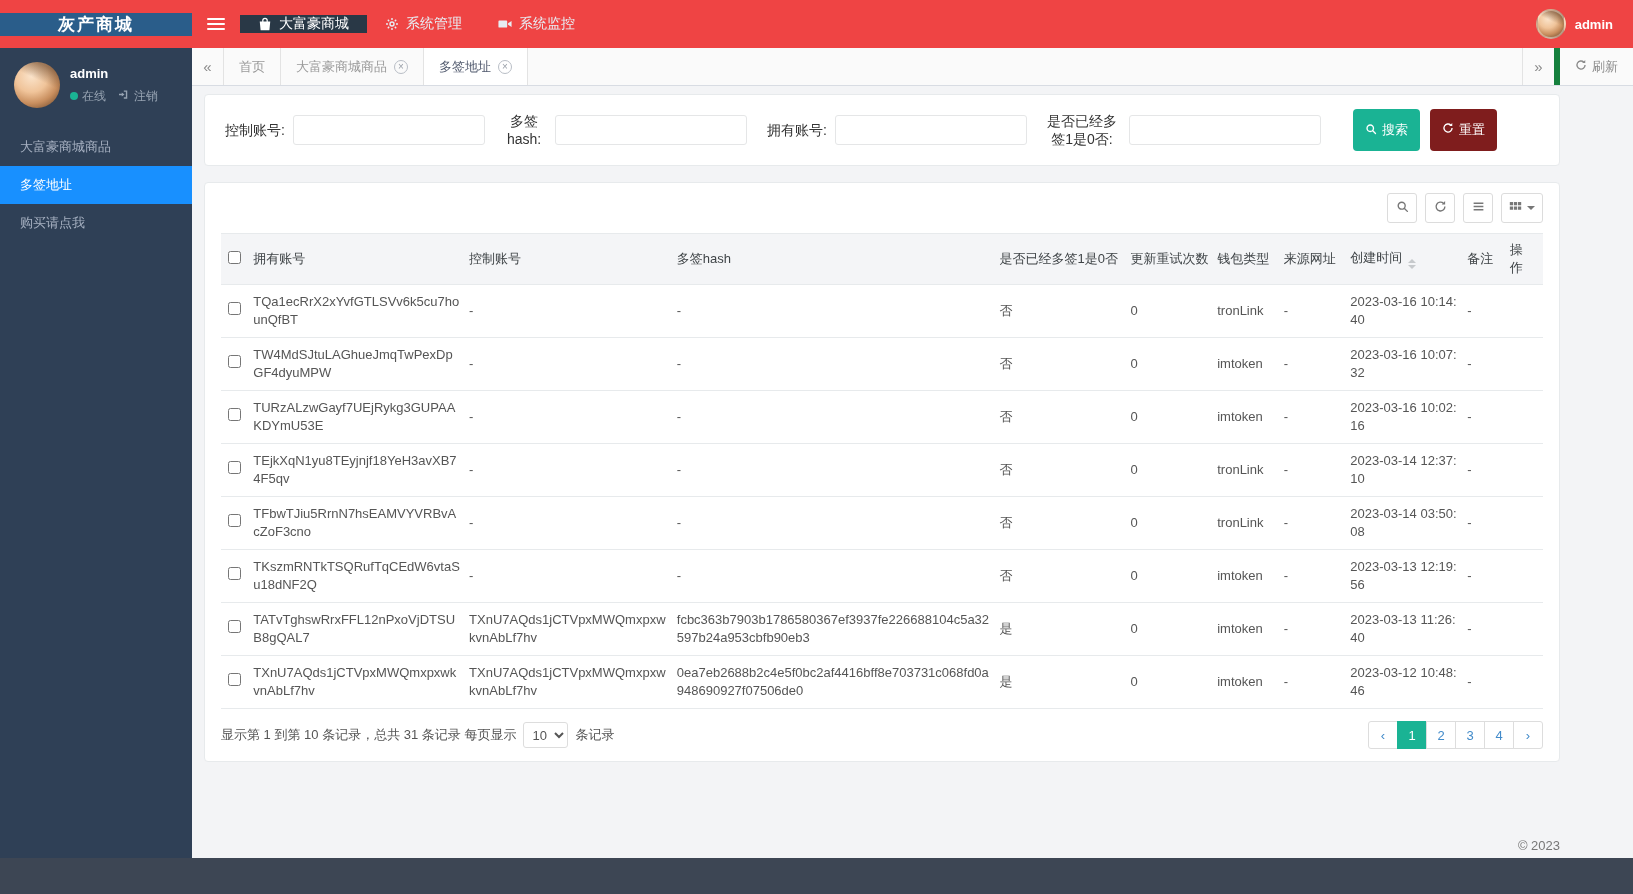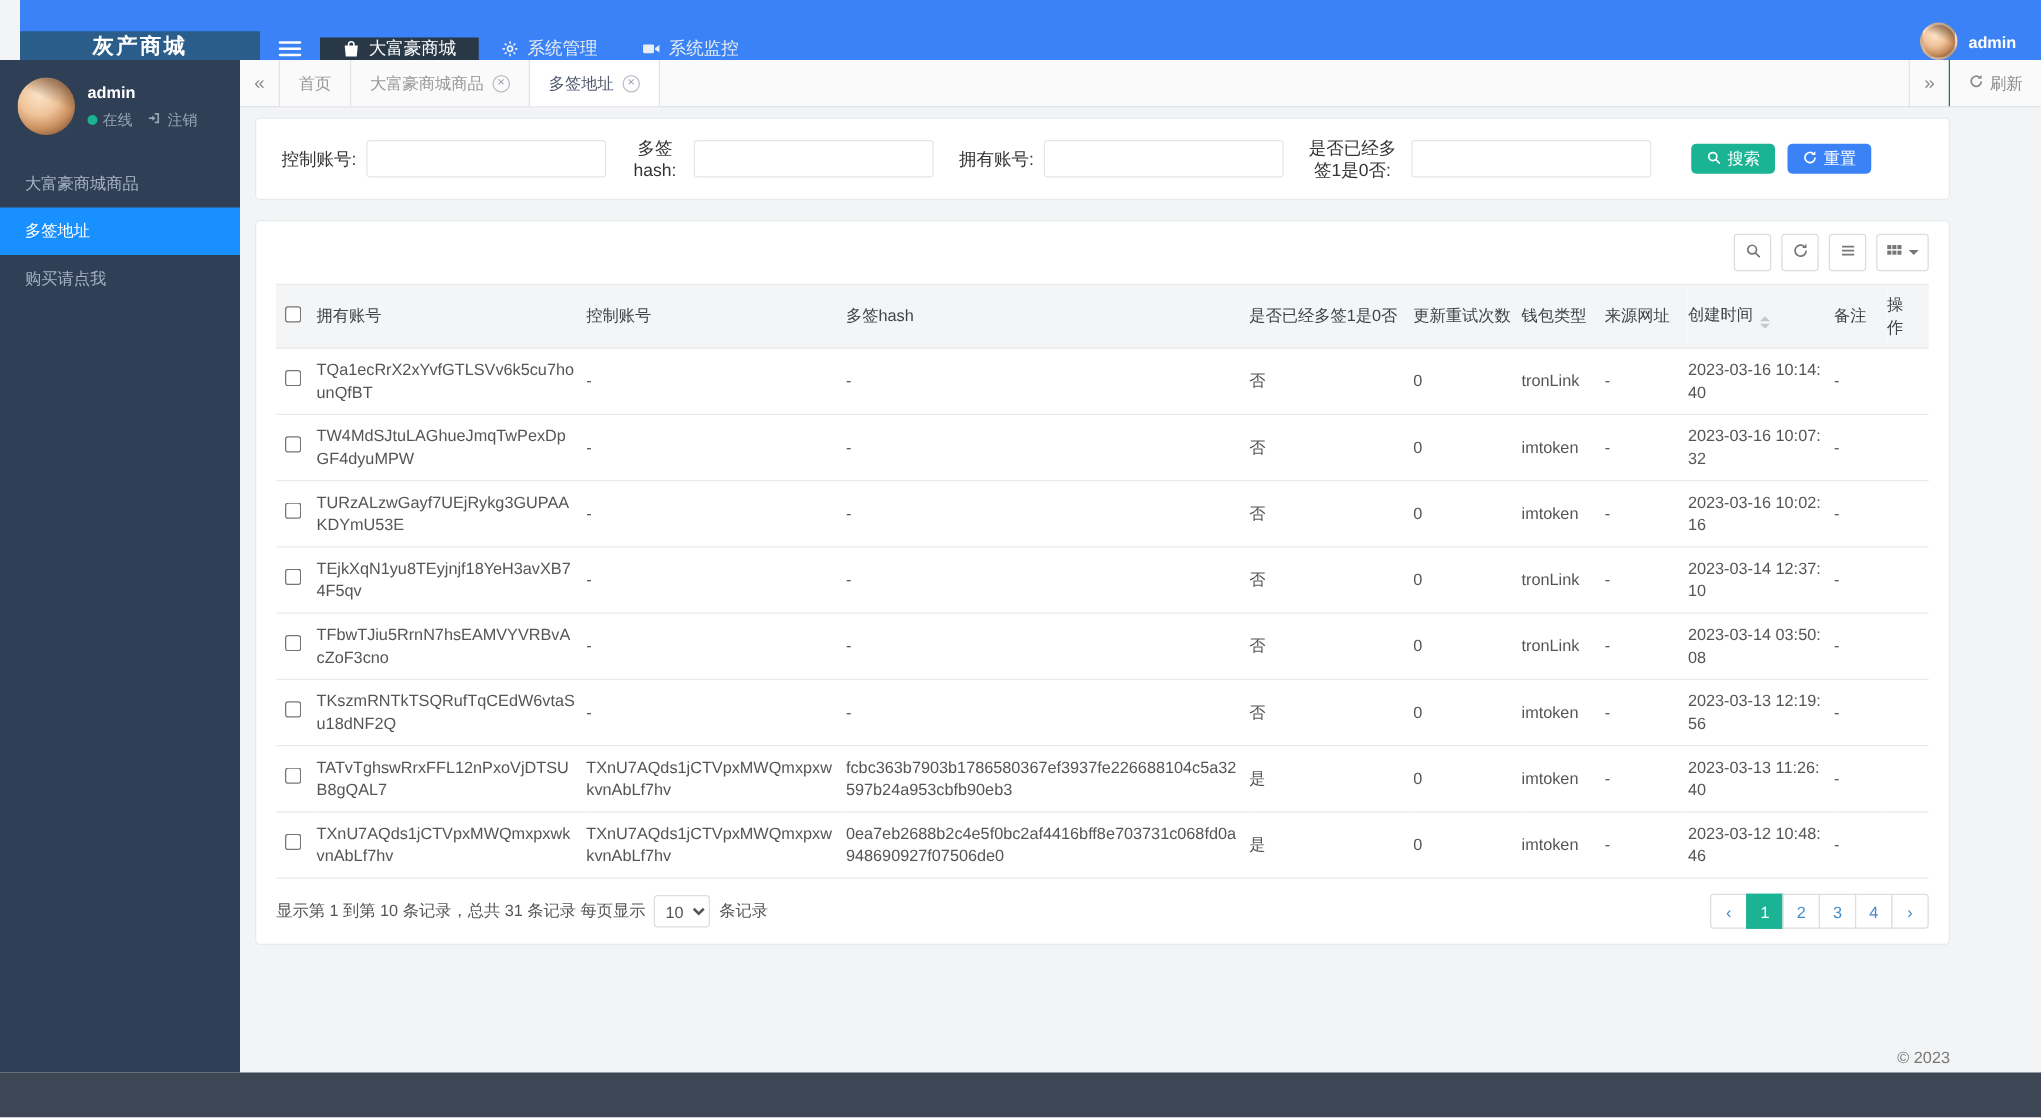--- a/index.html
+++ b/index.html
@@ -1,21 +1,21 @@
 <!DOCTYPE html>
 <html><head>
 <meta charset="utf-8">
 <style>
   * { margin:0; padding:0; box-sizing:border-box; }
   html,body { width:1633px; height:894px; }
   body { font-family:"Liberation Sans","DejaVu Sans",sans-serif; font-size:14px; color:#555; background:#f3f4f6; overflow:hidden; }
   .app { width:1633px; height:894px; display:flex; flex-direction:column; }
 
   
-  .topbar { flex:0 0 48px; background:#3b82f6; display:flex; align-items:flex-end; color:#fff;margin-left:16px; }
+  .topbar { flex:0 0 48px; background:#ef4444; display:flex; align-items:center; color:#fff; }
   .logo { width:192px; flex:0 0 192px; background:#2a5d8a; display:flex; align-items:center; justify-content:center; font-size:17px; font-weight:bold; letter-spacing:2px; cursor:pointer; }
   .hamburger { width:48px; display:flex; align-items:center; justify-content:center; cursor:pointer; }
   .bars span { display:block; width:18px; height:2px; background:#fff; margin:3px 0; border-radius:1px; }
   .topnav { display:flex; align-items:stretch; }
   .topnav-item { display:flex; align-items:center; gap:7px; padding:0 18px; font-size:14px; color:#e7edf3; cursor:pointer; }
   .topnav-item.active { background:#293846; color:#fff; }
   .topnav-item svg { display:block; }
   .topbar-right { margin-left:auto; display:flex; align-items:center; gap:9px; padding-right:20px; }
   .avatar { border-radius:50%;
     background:
@@ -43,37 +43,37 @@
   
   .main { flex:1; display:flex; flex-direction:column; min-width:0; }
 
   .tabbar { flex:0 0 38px; height:38px; background:#fafafa; border-bottom:1px solid #d8dce3; display:flex; align-items:stretch; font-size:13px; color:#999; }
   .tab-nav-btn { width:32px; display:flex; align-items:center; justify-content:center; border-right:1px solid #e3e3e3; cursor:pointer; font-size:15px; color:#8a8a8a; }
   .tab { display:flex; align-items:center; gap:7px; padding:0 15px; border-right:1px solid #e3e3e3; cursor:pointer; background:#fafafa; white-space:nowrap; }
   .tab.active { background:#fff; color:#515a6e; }
   .tab-close { width:14px; height:14px; border:1px solid #b9bec6; border-radius:50%; font-size:10px; line-height:12px; text-align:center; color:#9aa0a9; cursor:pointer; }
   .tabbar-right { margin-left:auto; display:flex; align-items:stretch; }
   .tab-nav-btn.right { border-right:none; border-left:1px solid #e3e3e3; }
-  .refresh-seg { display:flex; align-items:center; gap:5px; padding:0 15px; border-left:1px solid #15803d; color:#8a8a8a; cursor:pointer; }
+  .refresh-seg { display:flex; align-items:center; gap:5px; padding:0 15px; border-left:6px solid #15803d; color:#8a8a8a; cursor:pointer; }
 
   .page { flex:1; min-height:0; overflow:hidden; padding:8px 73px 0 12px; background:#f3f4f6; }
   .card { background:#fff; border:1px solid #e7eaec; border-radius:4px; }
 
   
   .search-card { padding:14px 16px; display:flex; align-items:center; flex-wrap:nowrap; }
   .form-item { display:flex; align-items:center; margin-right:16px; flex-shrink:0; }
   .form-label { font-size:14px; color:#333; margin-right:8px; line-height:18px; flex-shrink:0; }
   .lbl-a, .lbl-b { width:64px; text-align:right; }
   .lbl-c { width:46px; text-align:center; }
   .lbl-d { width:78px; text-align:center; }
   .form-input { width:192px; height:30px; border:1px solid #e5e6e7; border-radius:3px; padding:0 8px; font-size:13px; color:#555; background:#fff; font-family:inherit; }
   .btns { display:flex; gap:10px; margin-left:16px; flex-shrink:0; }
-  .btn { height:24px; border:none; border-radius:4px; color:#fff; font-size:13px; padding:0 12px; display:flex; align-items:center; gap:5px; cursor:pointer; font-family:inherit; }
+  .btn { height:42px; border:none; border-radius:4px; color:#fff; font-size:13px; padding:0 12px; display:flex; align-items:center; gap:5px; cursor:pointer; font-family:inherit; }
   .btn-search { background:#1ab394; }
-  .btn-reset  { background:#3b82f6; }
+  .btn-reset  { background:#7f1d1d;font-family:Liberation Mono, monospace; }
 
   
   .table-card { margin-top:16px; padding:10px 16px 12px; }
   .toolbar { display:flex; justify-content:flex-end; gap:8px; margin-bottom:10px; }
   .tool-btn { min-width:30px; height:30px; border:1px solid #dcdcdc; background:#fff; border-radius:3px; color:#777; display:flex; align-items:center; justify-content:center; gap:5px; cursor:pointer; padding:0 7px; }
   .caret { width:0; height:0; border-left:4px solid transparent; border-right:4px solid transparent; border-top:4px solid #777; }
 
   table { width:100%; border-collapse:collapse; table-layout:fixed; }
   thead th { background:#f4f5f7; border-top:1px solid #e7eaec; border-bottom:1px solid #e7eaec; font-size:13px; color:#3f4447; font-weight:normal; text-align:left; padding:7px 8px 7px 0; }
   .col-check { padding-left:7px !important; }

